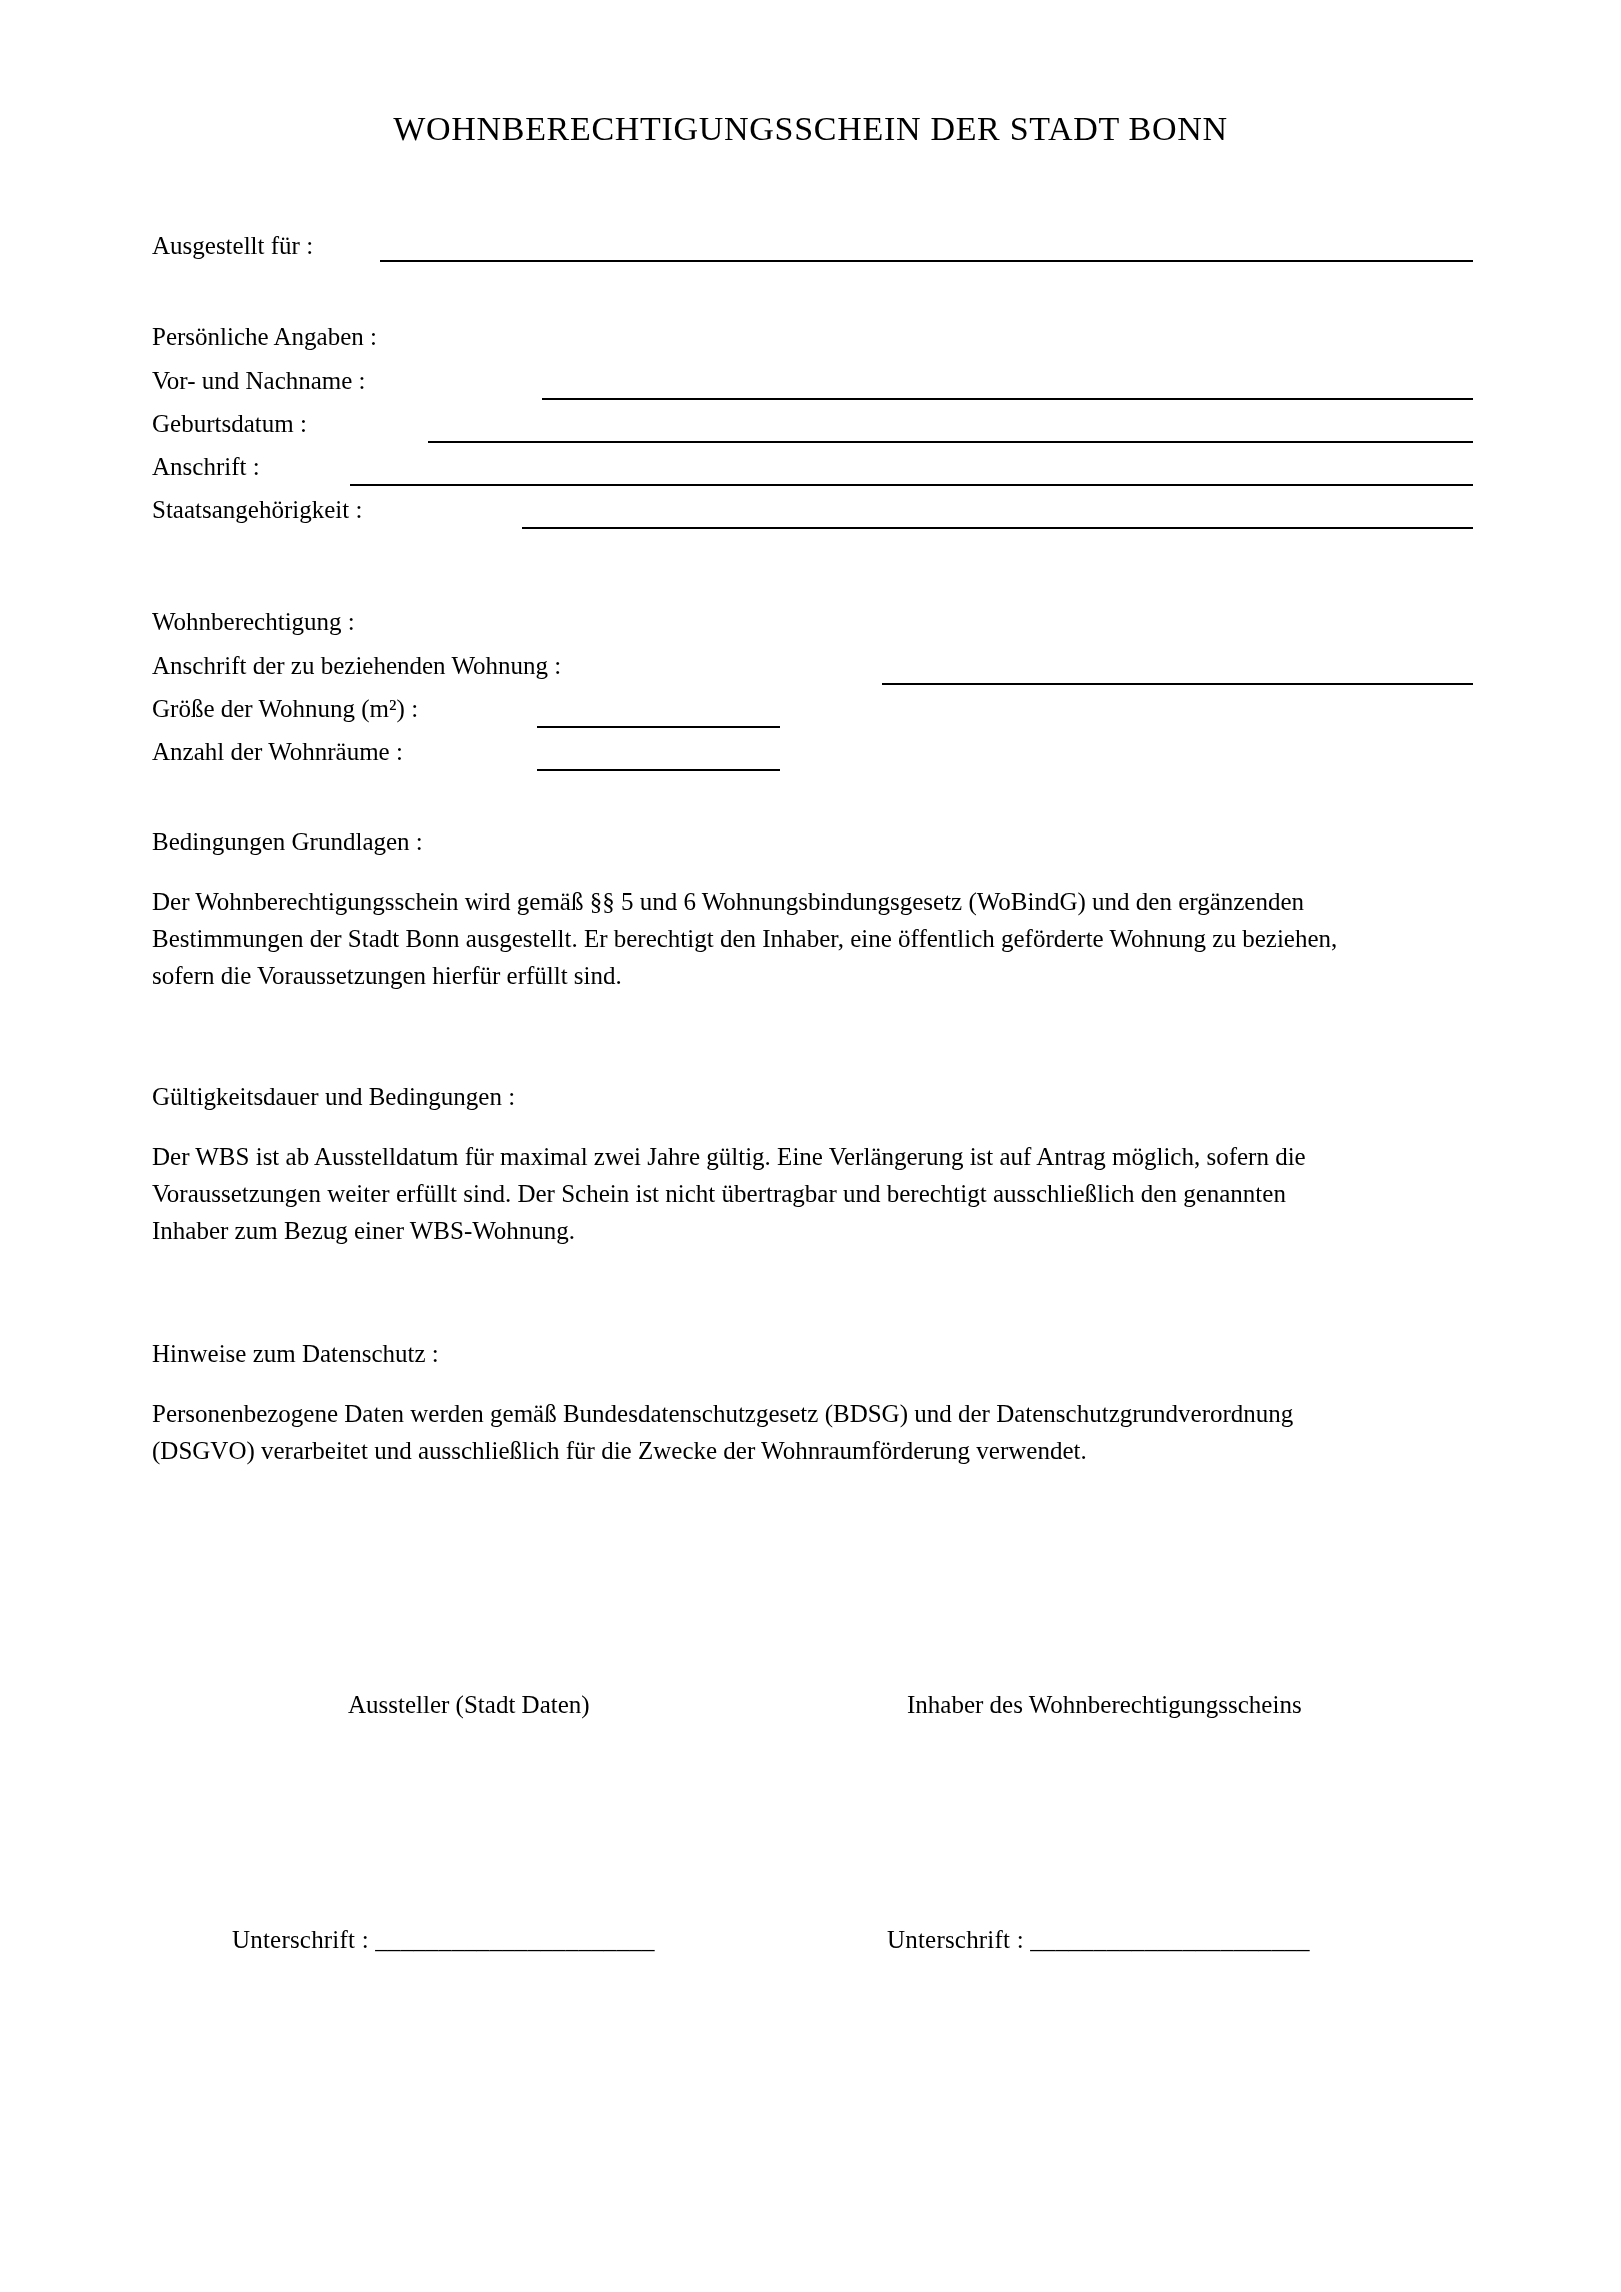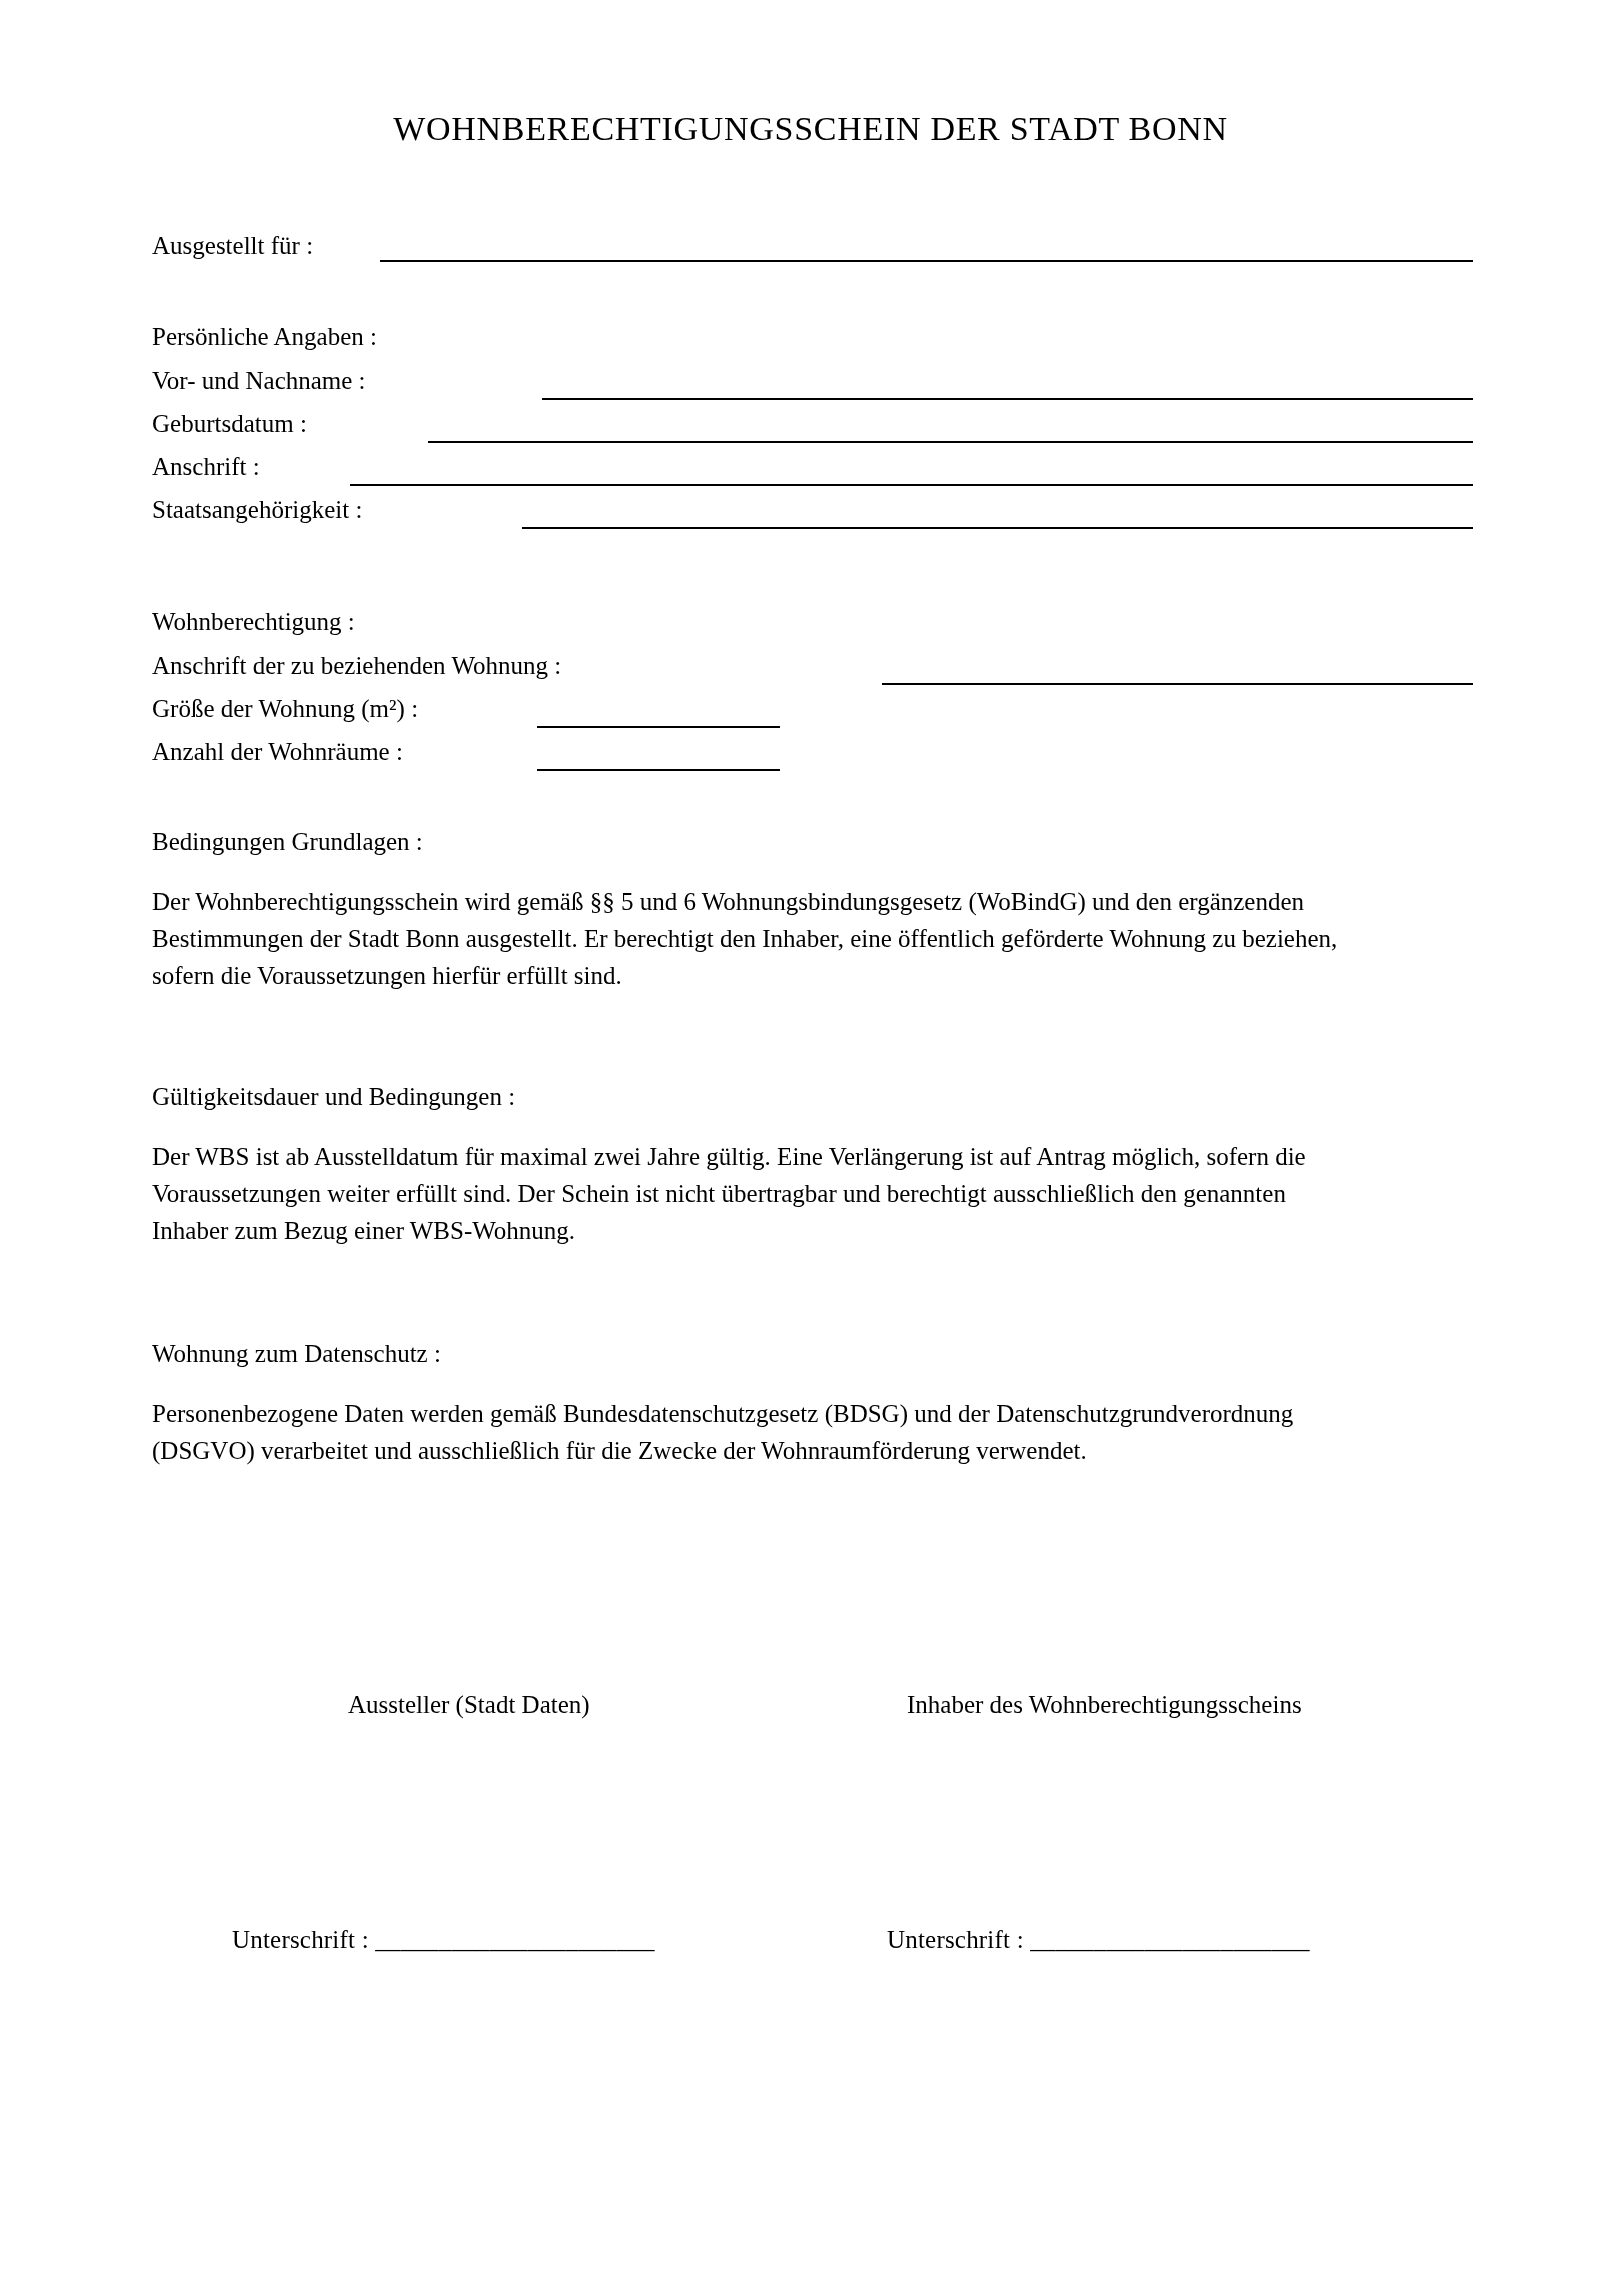--- a/index.html
+++ b/index.html
@@ -122,21 +122,21 @@
     <span>sofern die Voraussetzungen hierfür erfüllt sind.</span>
   </div>
 
   <div class="section-label" style="top:1083px;">Gültigkeitsdauer und Bedingungen :</div>
   <div class="para" style="top:1138px;">
     <span>Der WBS ist ab Ausstelldatum für maximal zwei Jahre gültig. Eine Verlängerung ist auf Antrag möglich, sofern die</span>
     <span>Voraussetzungen weiter erfüllt sind. Der Schein ist nicht übertragbar und berechtigt ausschließlich den genannten</span>
     <span>Inhaber zum Bezug einer WBS-Wohnung.</span>
   </div>
 
-  <div class="section-label" style="top:1340px;">Wohnung zum Datenschutz :</div>
+  <div class="section-label" style="top:1340px;">Hinweise zum Datenschutz :</div>
   <div class="para" style="top:1395px;">
     <span>Personenbezogene Daten werden gemäß Bundesdatenschutzgesetz (BDSG) und der Datenschutzgrundverordnung</span>
     <span>(DSGVO) verarbeitet und ausschließlich für die Zwecke der Wohnraumförderung verwendet.</span>
   </div>
 
   <div class="sig-caption" style="left:348px; top:1691px;">Aussteller (Stadt Daten)</div>
   <div class="sig-caption" style="left:907px; top:1691px;">Inhaber des Wohnberechtigungsscheins</div>
 
   <div class="sig-line" style="left:232px; top:1926px;">Unterschrift : ______________________</div>
   <div class="sig-line" style="left:887px; top:1926px;">Unterschrift : ______________________</div>

